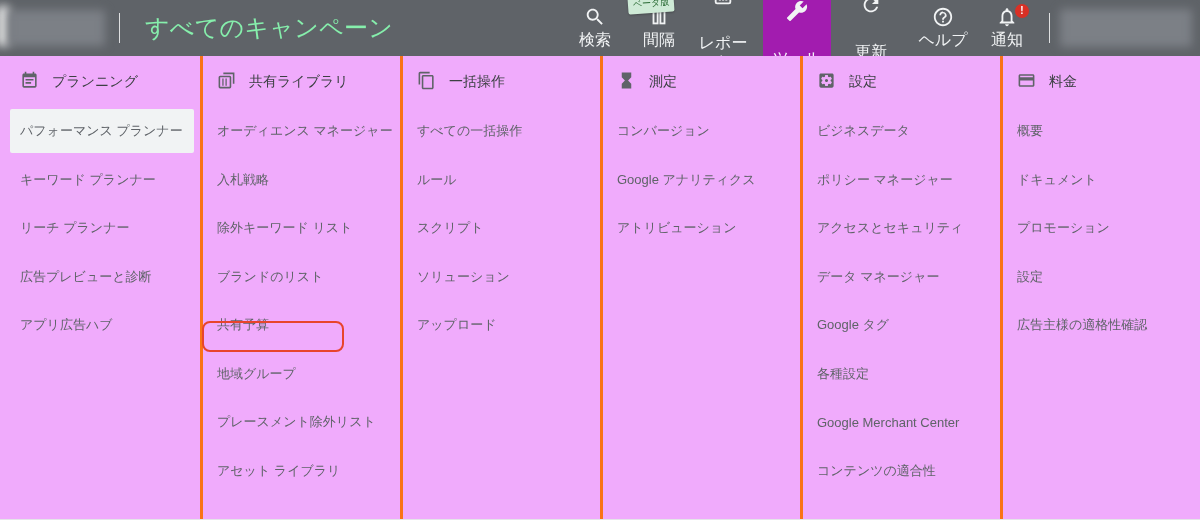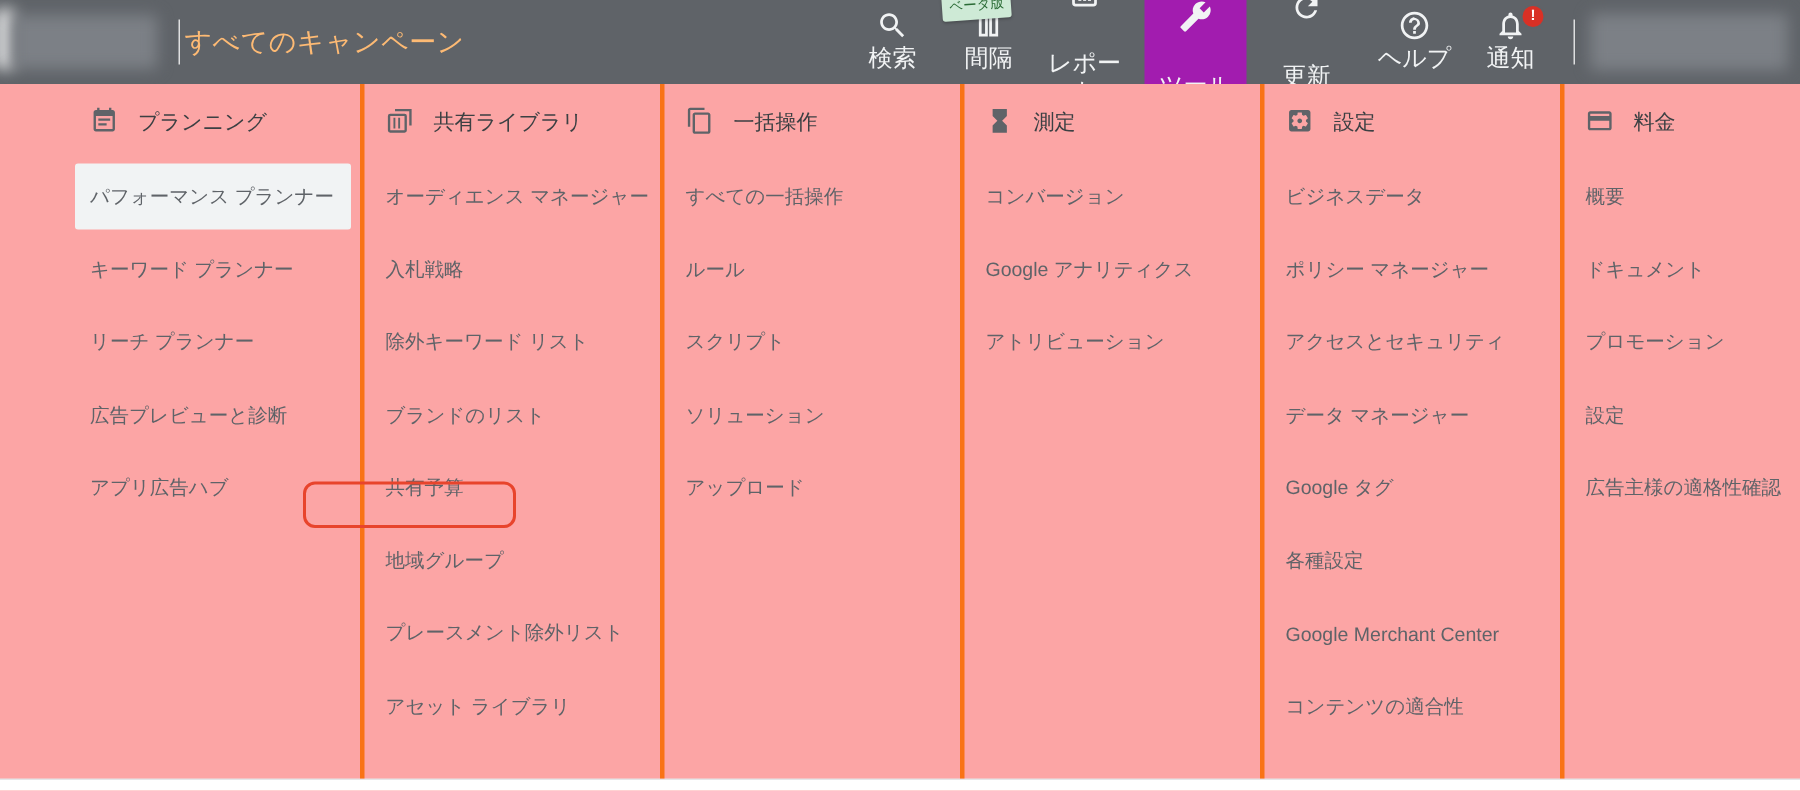--- a/index.html
+++ b/index.html
@@ -22,22 +22,22 @@
     background:#7c8086; filter:blur(5px); border-radius:3px;
   }
   .redact.left  { width:97px;  height:36px; margin:10px 0 0 8px; }
   .redact.right { width:132px; height:38px; margin:9px 8px 0 10px; }
   .vdivider {
     width:1px; height:30px; align-self:center;
     background:rgba(255,255,255,.8); flex:none;
   }
   .vdivider.l { margin-left:14px; }
   .page-title {
-    color:#fdba74; font-size:18px; align-self:center;
-    margin-left:3px; white-space:nowrap; letter-spacing:.3px;
+    color:#86efac; font-size:24px; align-self:center;
+    margin-left:25px; white-space:nowrap; letter-spacing:.3px;
   }
   .tb-spacer { flex:1; }
   .tool-btn {
     position:relative; width:64px; flex:none; cursor:pointer;
     display:flex; flex-direction:column; align-items:center; justify-content:center;
     color:#f1f3f4;
   }
   .tool-btn .tb-label {
     font-size:16px; margin-top:3px; line-height:1.15; text-align:center;
     max-width:56px;
@@ -52,22 +52,22 @@
     box-shadow:0 1px 2px rgba(0,0,0,.25);
   }
   .notif-badge {
     position:absolute; top:3px; right:9px; width:16px; height:16px;
     background:#d93025; border:1.5px solid #5f6368; border-radius:50%;
     color:#ffffff; font-size:10px; font-weight:bold;
     display:flex; align-items:center; justify-content:center; line-height:1;
   }
   
   .menu {
-    display:flex; height:464px; background:#fca5a5;
-    border-bottom:1px solid #e4e6e8; position:relative;padding-left:40px;
+    display:flex; height:464px; background:#f0abfc;
+    border-bottom:1px solid #e4e6e8; position:relative;
   }
   .col { width:200px; flex:none; }
   .col + .col { border-left:3px solid #f97316; }
   .col-header {
     height:51px; display:flex; align-items:center; gap:13px;
     padding-left:20px; color:#3c4043; font-size:14px;
   }
   .col + .col .col-header { padding-left:14px; }
   .col-header svg { flex:none; }
   .menu-item {

